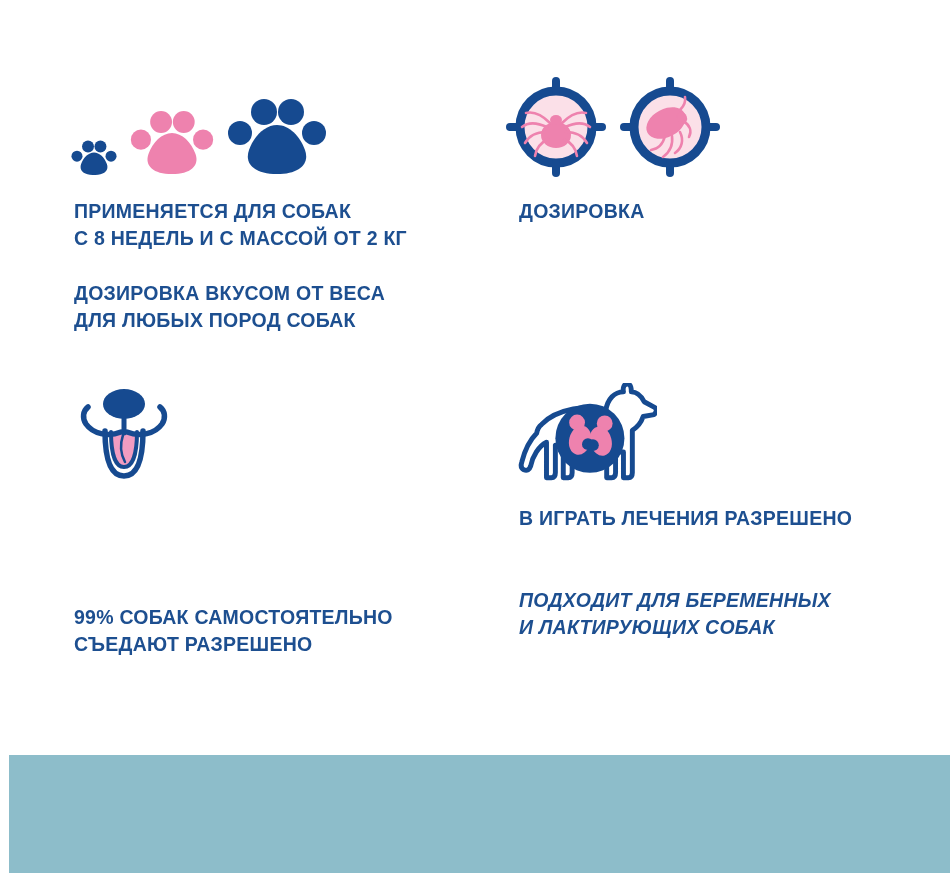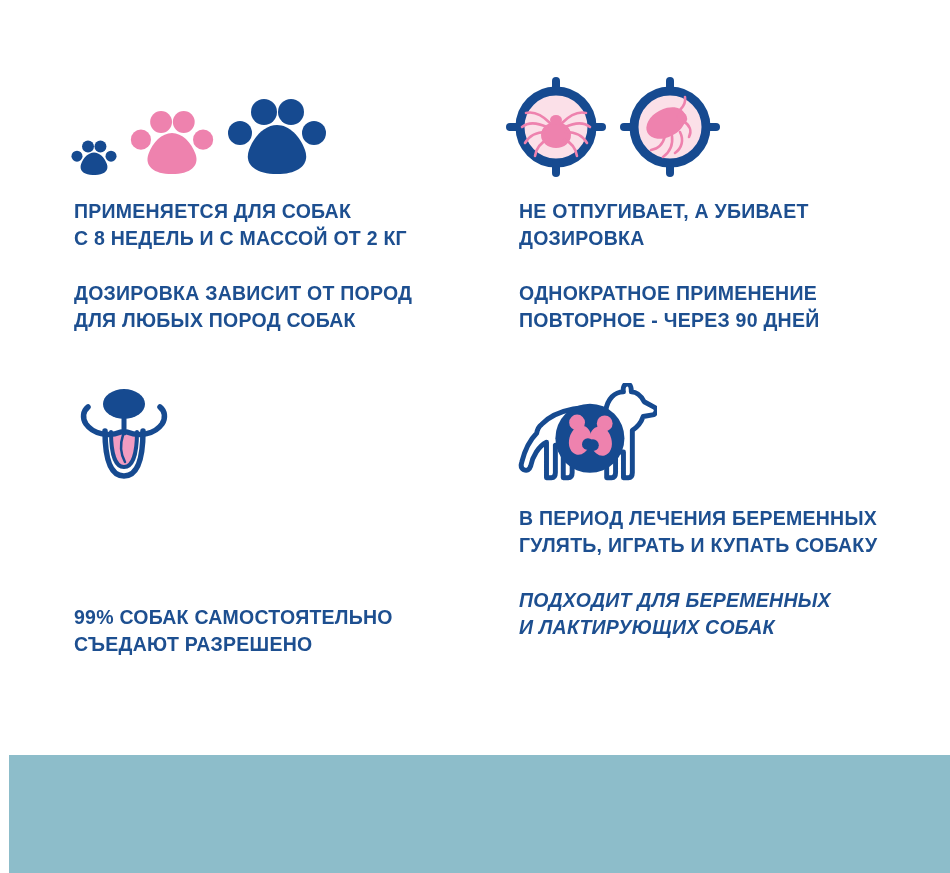--- a/index.html
+++ b/index.html
@@ -59,21 +59,21 @@
       </svg>
     <svg width="100" height="88" viewBox="0 0 100 88">
         <use href="#pawsym" class="f-navy"></use>
       </svg>
   </div>
   <div class="tblock sec1-t1">
     <div>ПРИМЕНЯЕТСЯ ДЛЯ СОБАК</div>
     <div>С 8 НЕДЕЛЬ И С МАССОЙ ОТ 2 КГ</div>
   </div>
   <div class="tblock sec1-t2">
-    <div>ДОЗИРОВКА ЗАВИСИТ ОТ ПОРОД</div>
+    <div>ДОЗИРОВКА ВКУСОМ ОТ ВЕСА</div>
     <div>ДЛЯ ЛЮБЫХ ПОРОД СОБАК</div>
   </div>
 
   <div class="iconrow sec2-icons">
     <svg width="100" height="100" viewBox="0 0 100 100">
       <circle class="f-pale" cx="50" cy="50" r="32"></circle>
       <circle class="s-navy nf" cx="50" cy="50" r="36" stroke-width="9"></circle>
       <g class="s-navy" stroke-width="8" stroke-linecap="round">
         <line x1="50" y1="4" x2="50" y2="14"></line>
           <line x1="50" y1="86" x2="50" y2="96"></line>
@@ -109,26 +109,21 @@
       <g class="s-pink nf" stroke-width="2.6" stroke-linecap="round">
         <path d="M60 33 C64 29 66 25 65 20"></path>
         <path d="M63 44 C70 48 72 54 69 60"></path>
         <path d="M60 55 C64 63 62 71 55 76"></path>
         <path d="M52 59 C53 67 50 75 43 80"></path>
         <path d="M45 59 C43 67 38 72 31 73"></path>
       </g>
     </svg>
   </div>
   <div class="tblock sec2-t1">
-    <div>НЕ ОТПУГИВАЕТ, А УБИВАЕТ</div>
     <div>ДОЗИРОВКА</div>
-  </div>
-  <div class="tblock sec2-t2">
-    <div>ОДНОКРАТНОЕ ПРИМЕНЕНИЕ</div>
-    <div>ПОВТОРНОЕ - ЧЕРЕЗ 90 ДНЕЙ</div>
   </div>
 
   <div class="iconbox sec3-icon">
     <svg width="104" height="100" viewBox="0 0 104 100">
       <path class="f-white s-navy" stroke-width="5.5" stroke-linecap="round" d="M33 44 C33 70 38 89 52 89 C66 89 71 70 71 44"></path>
       <path class="f-tongue s-navy" stroke-width="4" stroke-linecap="round" d="M39 45 C39 66 43 80 52 80 C61 80 65 66 65 45"></path>
       <path class="s-navy nf" stroke-width="2.5" stroke-linecap="round" d="M51 48 C48 57 48 66 53 75"></path>
       <path class="s-navy nf" stroke-width="5.5" stroke-linecap="round" d="M49 45 C36 50 21 47 14 37 C10 31 11 24 16 20"></path>
       <path class="s-navy nf" stroke-width="5.5" stroke-linecap="round" d="M55 45 C68 50 83 47 90 37 C94 31 93 24 88 20"></path>
       <path class="s-navy nf" stroke-width="5" stroke-linecap="round" d="M52 32 L52 46"></path>
@@ -146,22 +141,21 @@
       <circle class="f-navy" cx="82" cy="56" r="35"></circle>
       <circle class="f-pink" cx="69" cy="40" r="8"></circle>
       <ellipse class="f-pink" cx="72" cy="58" rx="11" ry="15" transform="rotate(15 72 58)"></ellipse>
       <circle class="f-pink" cx="97" cy="41" r="8"></circle>
       <ellipse class="f-pink" cx="93" cy="59" rx="11" ry="15" transform="rotate(-15 93 59)"></ellipse>
       <circle class="f-navy" cx="80" cy="62" r="6"></circle>
       <circle class="f-navy" cx="85" cy="63" r="6"></circle>
     </svg>
   </div>
   <div class="tblock sec4-t1">
-    <div>В ПЕРИОД ЛЕЧЕНИЯ БЕРЕМЕННЫХ</div>
-    <div>ГУЛЯТЬ, ИГРАТЬ И КУПАТЬ СОБАКУ</div>
+    <div>В ИГРАТЬ ЛЕЧЕНИЯ РАЗРЕШЕНО</div>
   </div>
   <div class="tblock sec4-t2">
     <div>ПОДХОДИТ ДЛЯ БЕРЕМЕННЫХ</div>
     <div>И ЛАКТИРУЮЩИХ СОБАК</div>
   </div>
 
   <div class="band"></div>
 </div>
 
 </body></html>

